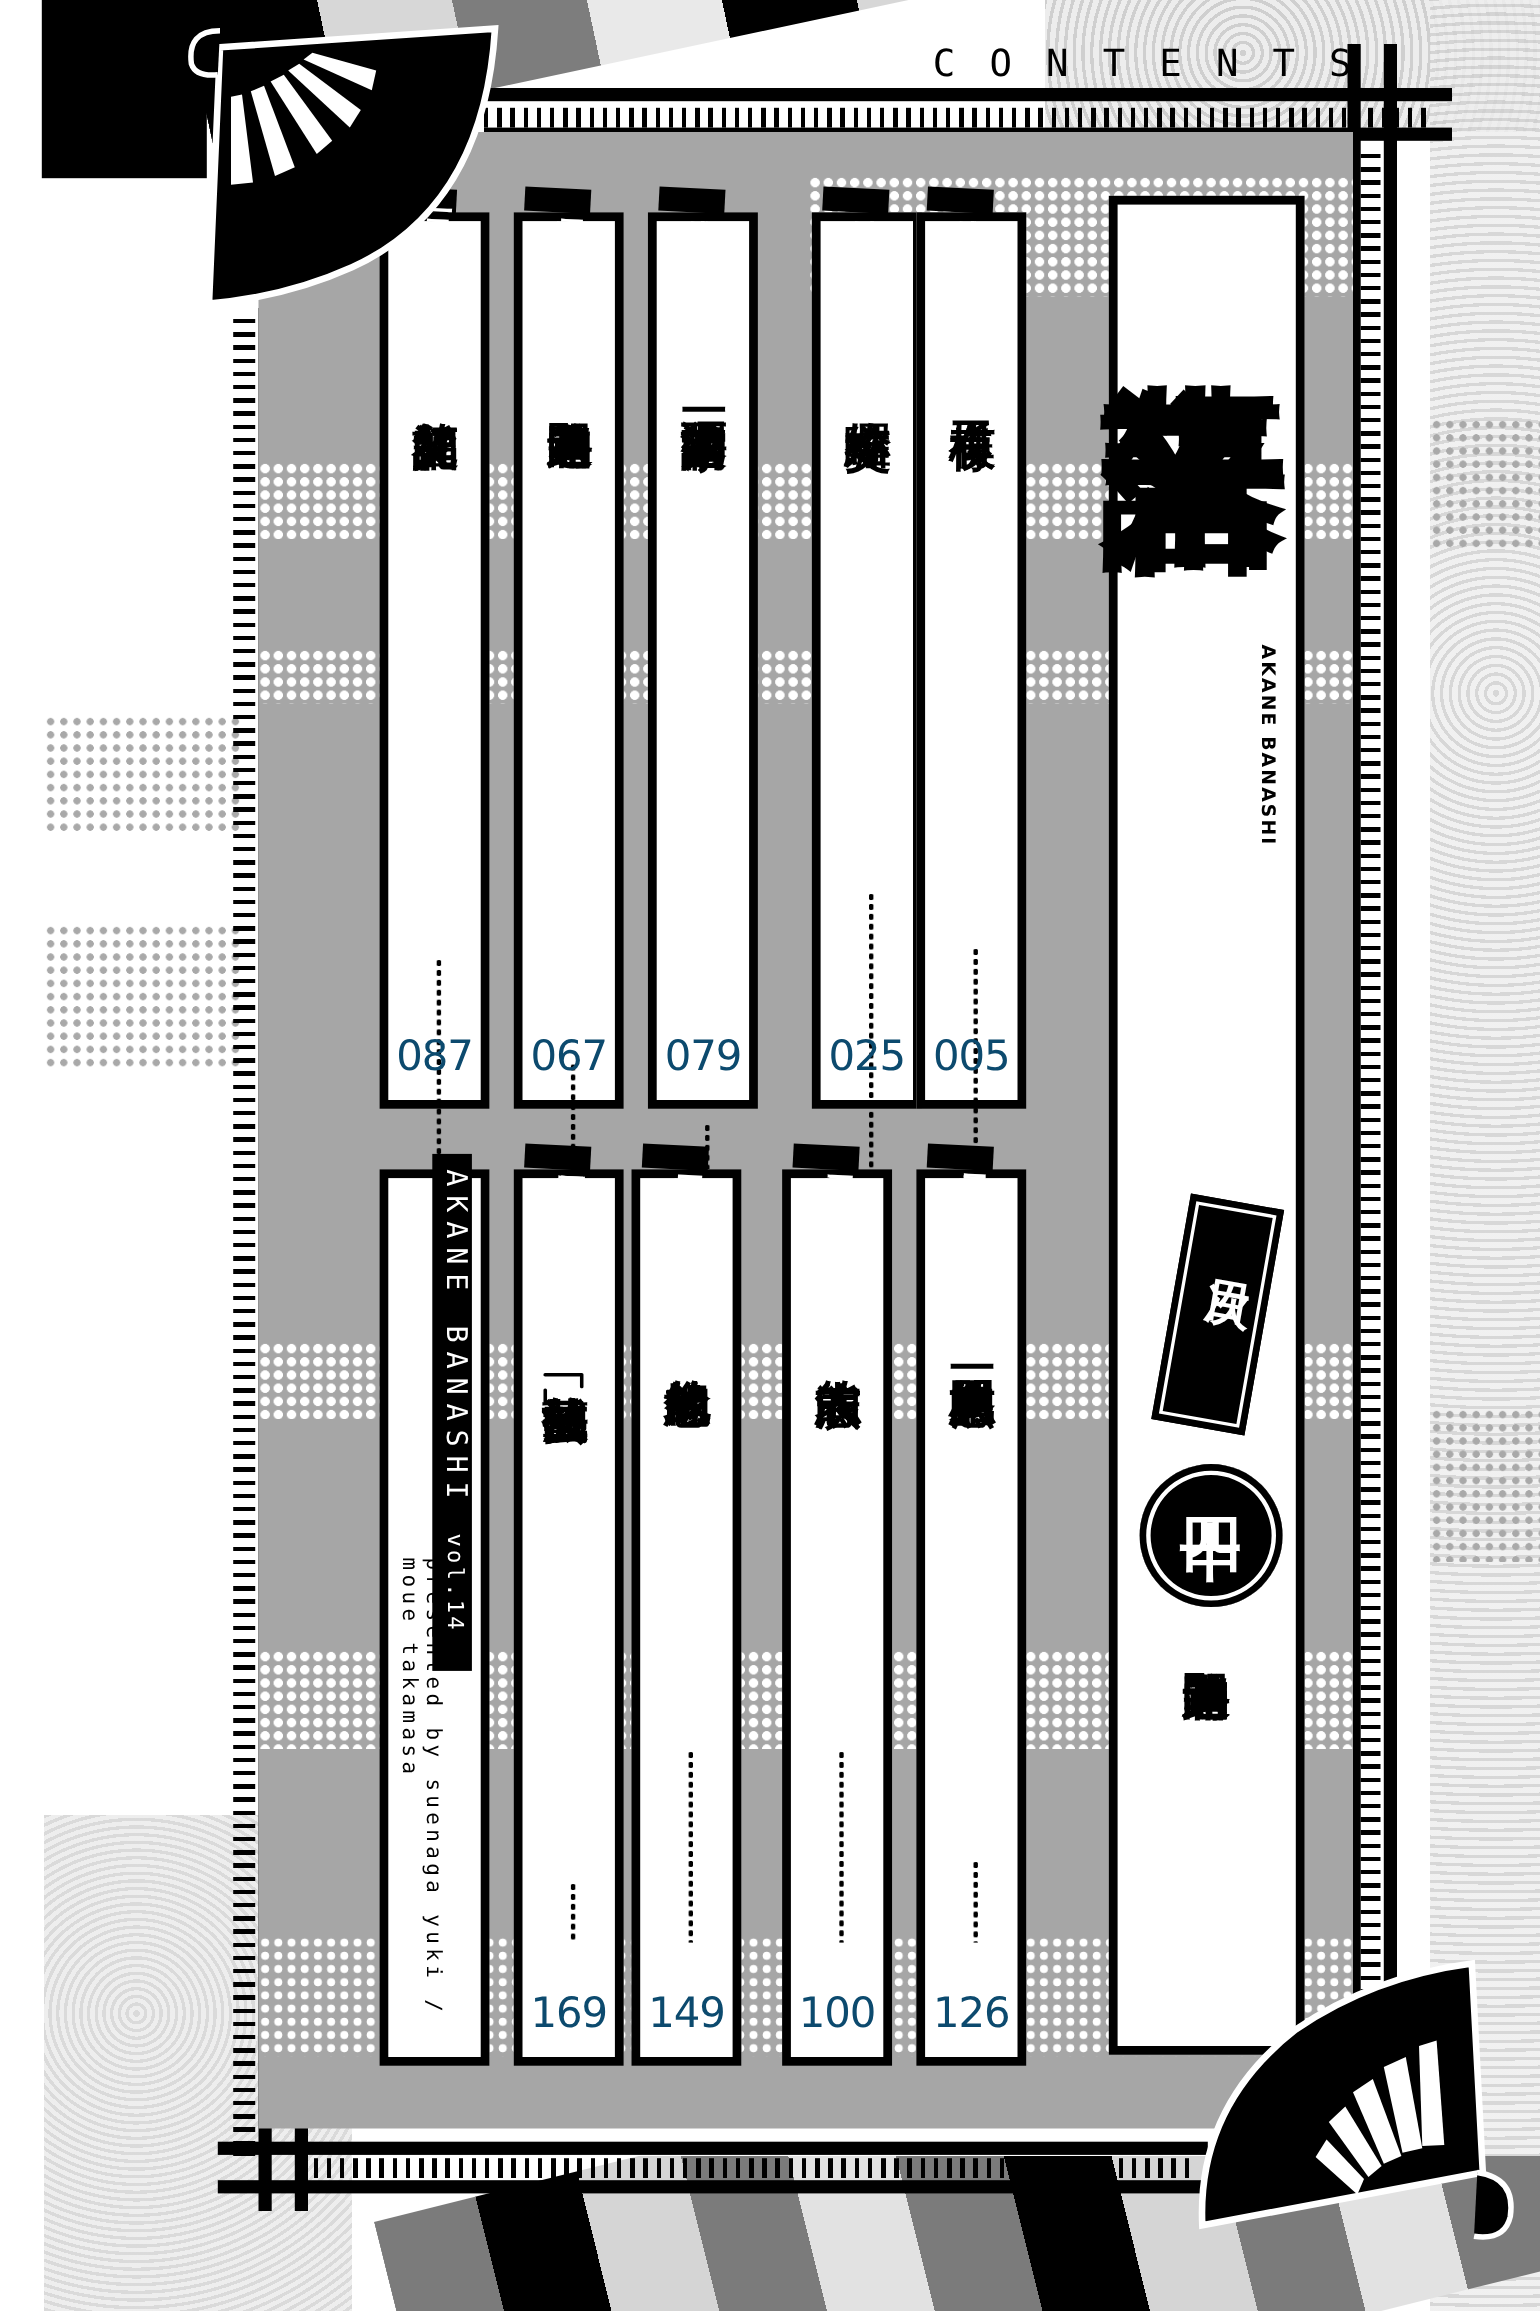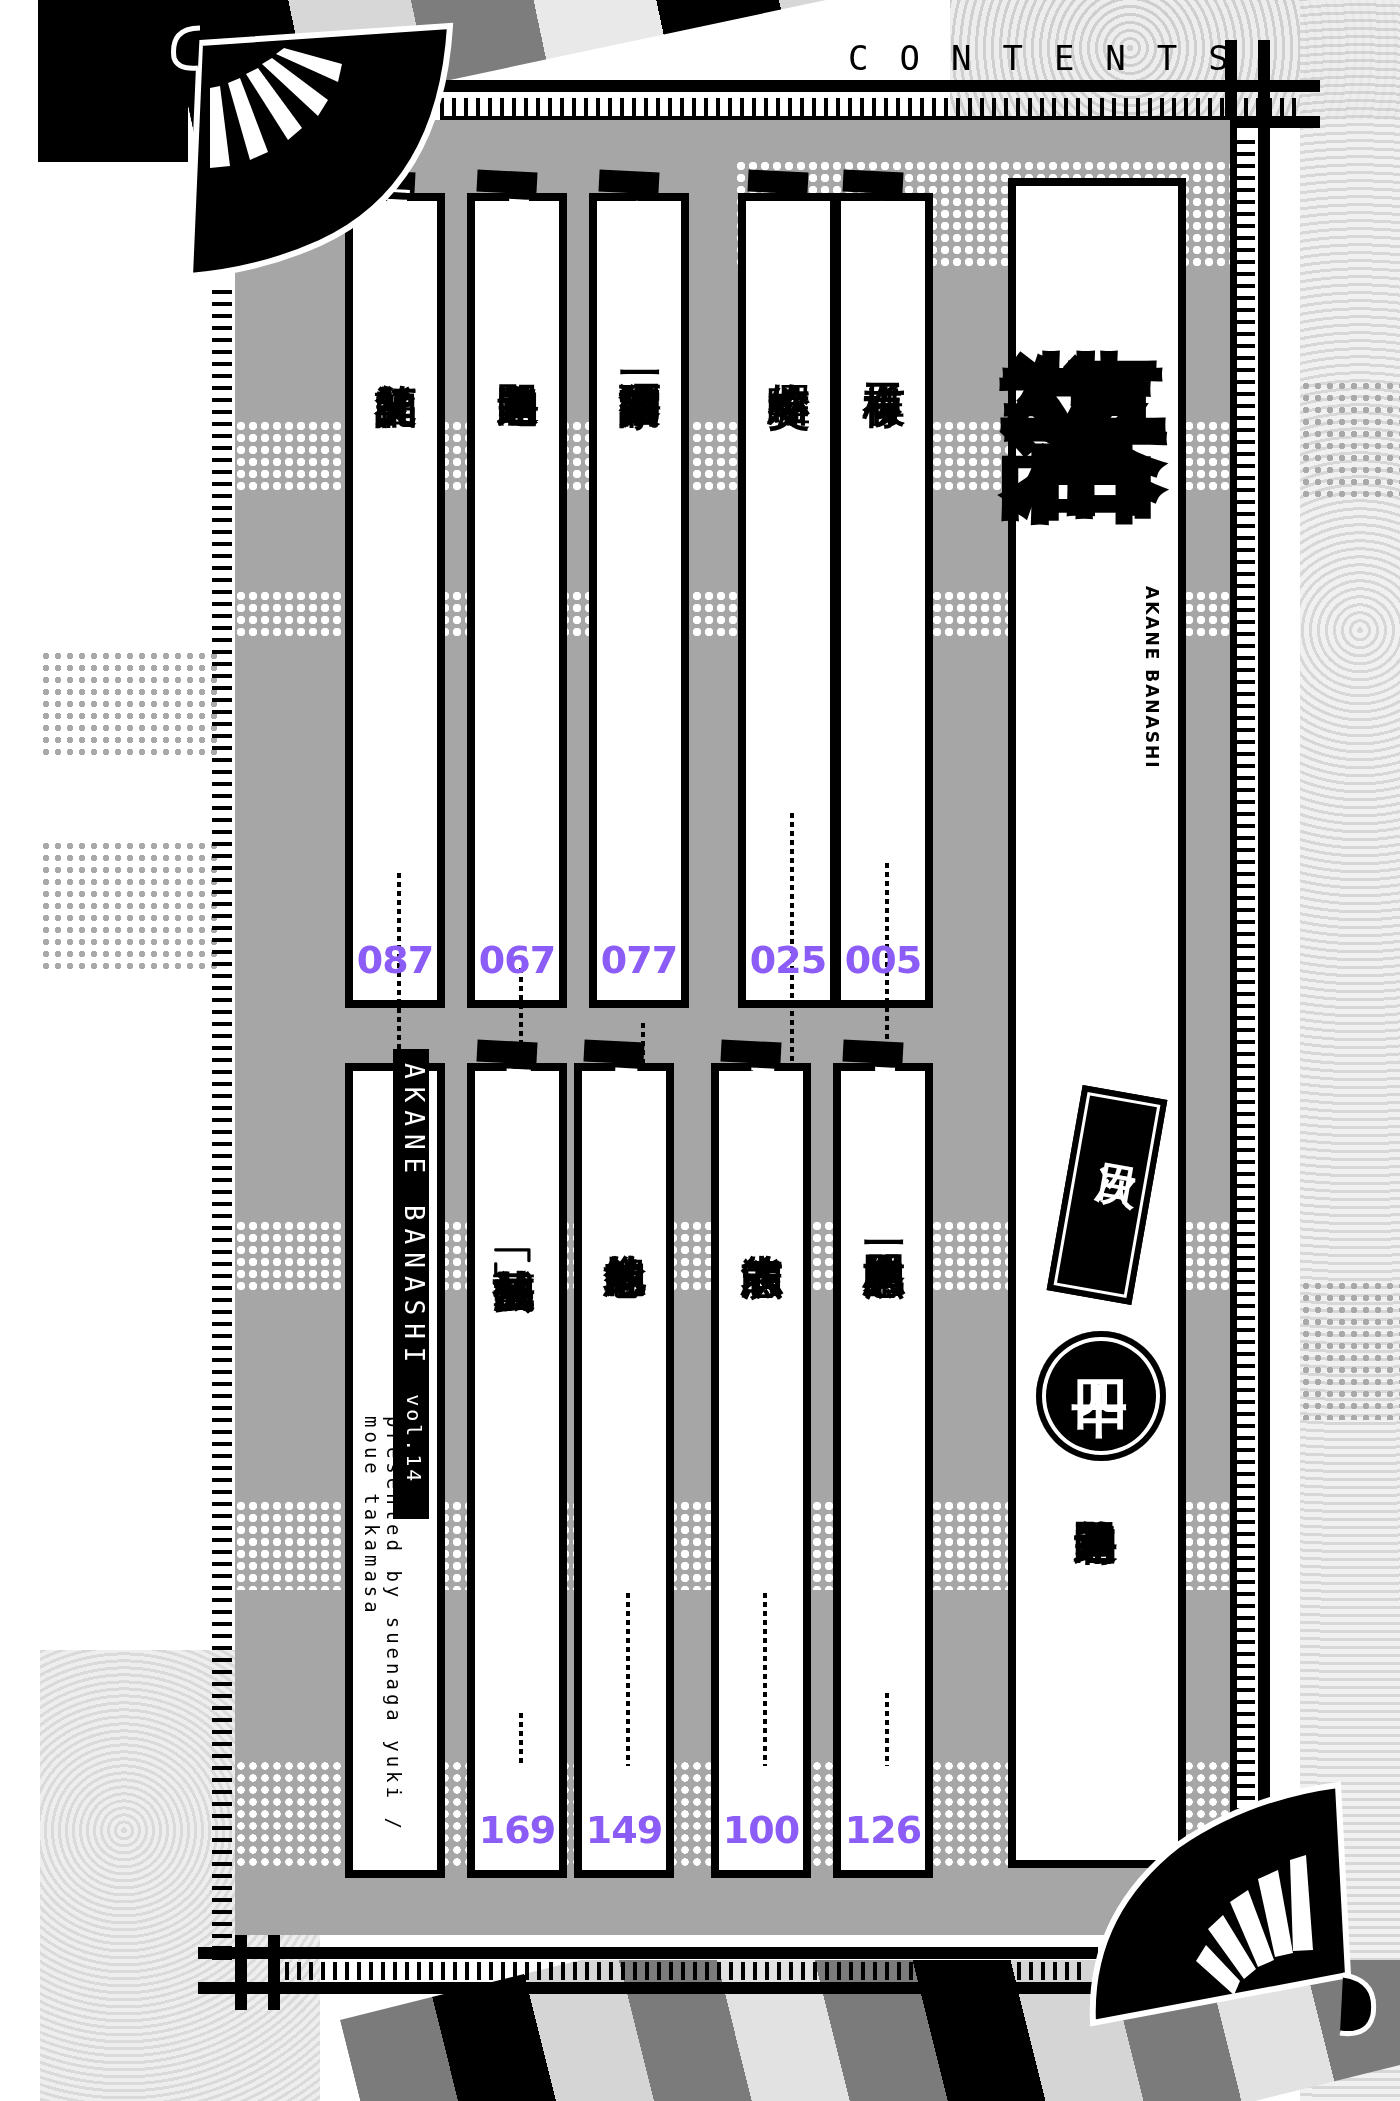--- a/index.html
+++ b/index.html
@@ -34,21 +34,21 @@
   
   .card { position:absolute; width:100px; background:#fff; border:8px solid #000; box-sizing:border-box; }
   .card .tag { position:absolute; left:2px; top:-30px; width:60px; background:#000; color:#fff;
      transform:rotate(3deg); padding:10px 0 12px 0; text-align:center; font-family:"DejaVu Sans", sans-serif;
      font-weight:bold; font-size:27px; line-height:34px; writing-mode:vertical-rl; text-orientation:upright; letter-spacing:-1px; }
   .card .title { position:absolute; left:18px; top:150px; width:50px; font-size:42px; font-weight:bold; line-height:50px;
      writing-mode:vertical-rl; text-orientation:upright; color:#000; font-family:"DejaVu Serif", serif; }
   .card .leader { position:absolute; left:44px; width:4px;
      background-image:radial-gradient(circle, #000 2.5px, transparent 3px); background-size:4px 9px; }
   .card .page { position:absolute; left:0; right:0; bottom:18px; text-align:center; font-family:"DejaVu Sans", sans-serif;
-     font-size:38px; font-weight:bold; color:#8b5cf6; letter-spacing:-1px; }
+     font-size:38px; font-weight:normal; color:#0c4a6e; letter-spacing:-1px; }
 
   
   .brand-tag { position:absolute; left:40px; top:-22px; width:36px; height:470px; background:#000; color:#fff;
      font-family:"DejaVu Sans Mono", monospace; font-size:26px; letter-spacing:8px; writing-mode:vertical-rl; padding-top:14px; box-sizing:border-box; }
   .brand-vol { font-size:20px; letter-spacing:3px; }
   .brand-credit { position:absolute; left:8px; top:345px; font-family:"DejaVu Sans Mono", monospace; font-size:19px;
      writing-mode:vertical-rl; letter-spacing:4px; color:#000; }
 
   
   .titlebox { left:1008px; top:178px; width:178px; height:1690px; background:#fff; border:8px solid #000; box-sizing:border-box; }
@@ -127,21 +127,21 @@
 <div class="card" style="left:467px;top:193px;height:815px;">
   <div class="tag">第百二十席</div>
   <div class="title">即將邁進的道路</div>
   <div class="leader" style="top:765px;height:130px;"></div>
   <div class="page">067</div>
 </div>
 <div class="card" style="left:589px;top:193px;height:815px;">
   <div class="tag">第百十九席</div>
   <div class="title">獨當一面的落語家</div>
   <div class="leader" style="top:820px;height:75px;"></div>
-  <div class="page">077</div>
+  <div class="page">079</div>
 </div>
 <div class="card" style="left:738px;top:193px;height:815px;">
   <div class="tag">第百十八席</div>
   <div class="title">交給妳囉</div>
   <div class="leader" style="top:610px;height:285px;"></div>
   <div class="page">025</div>
 </div>
 <div class="card" style="left:833px;top:193px;height:815px;">
   <div class="tag">第百十七席</div>
   <div class="title">有模有樣了</div>

